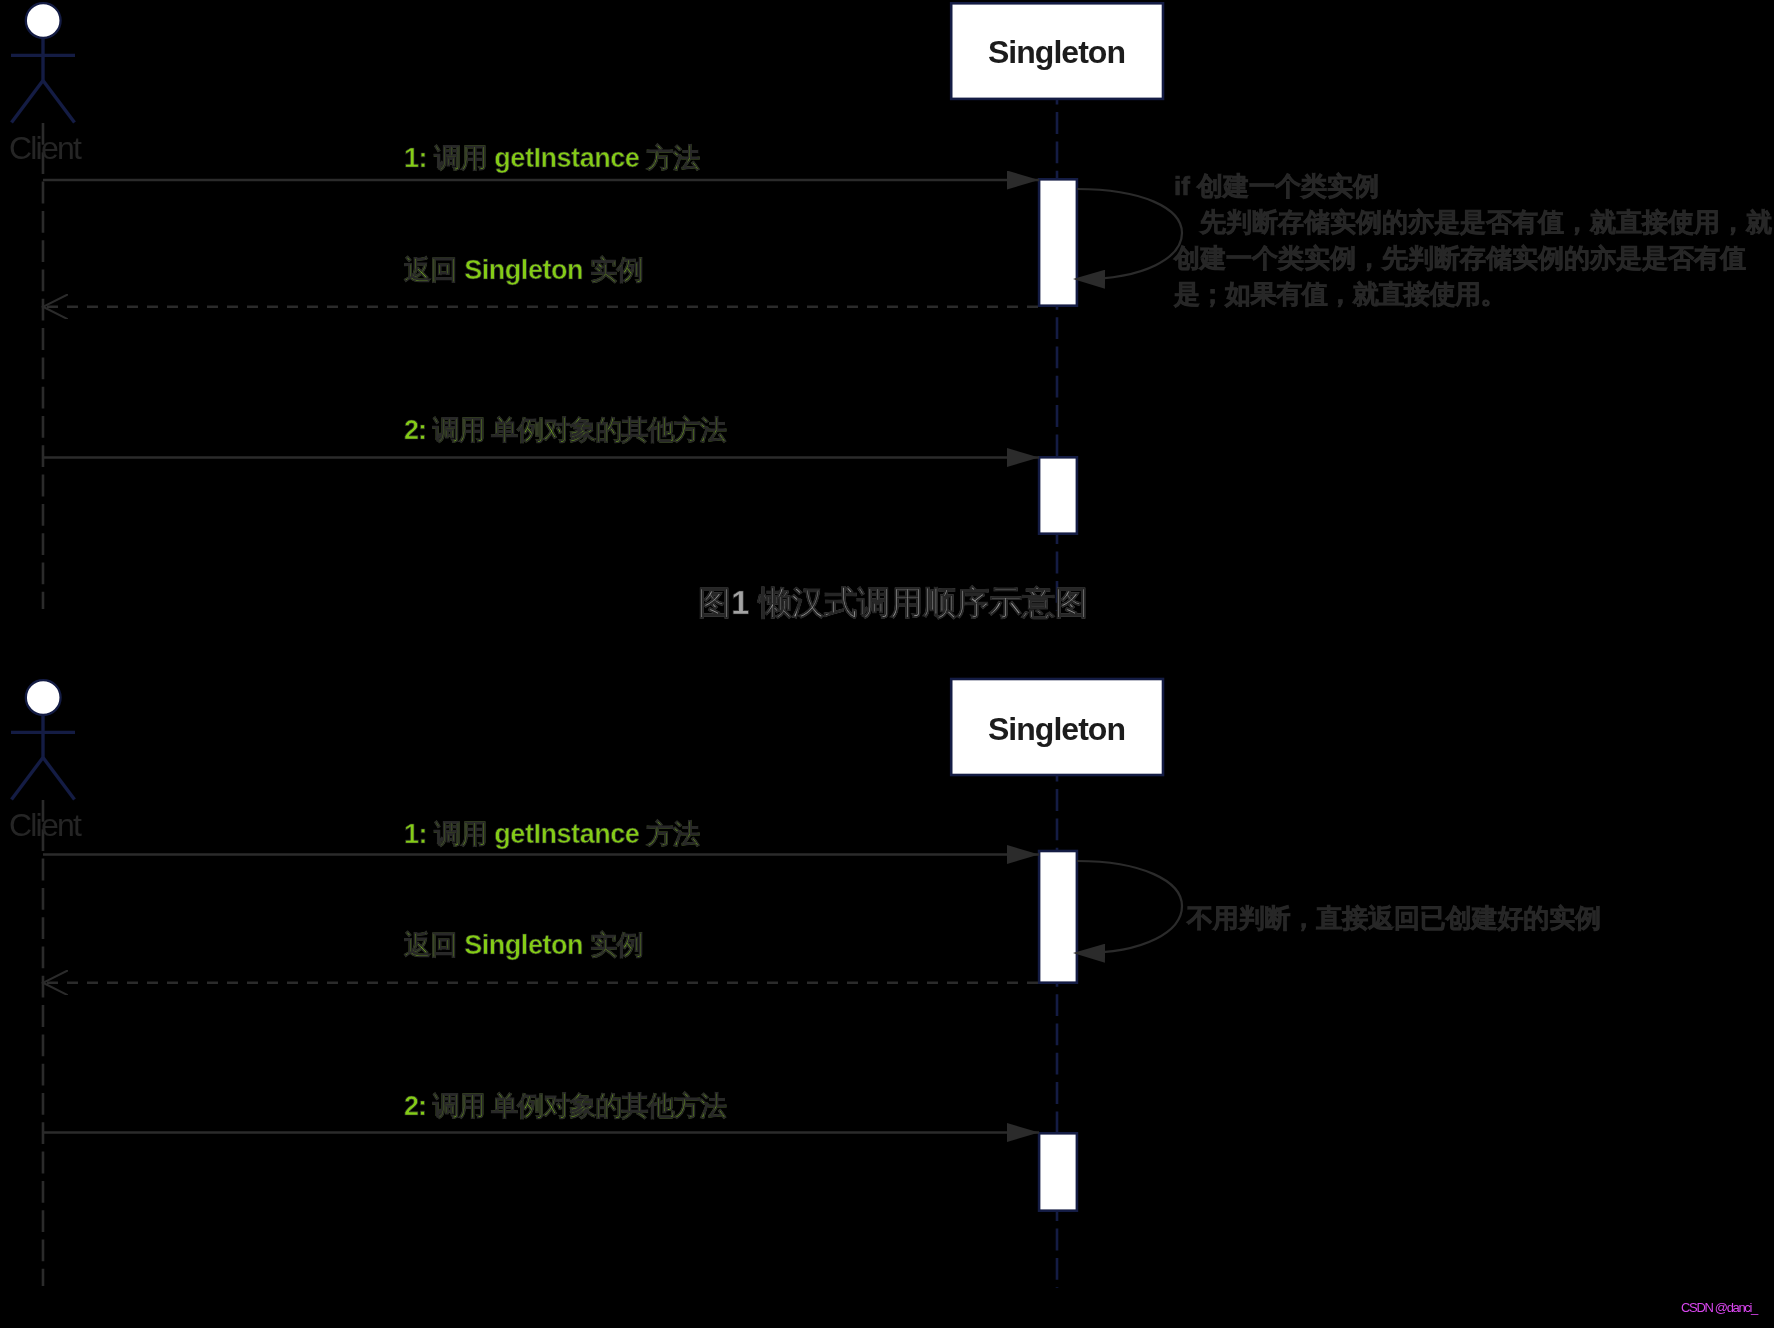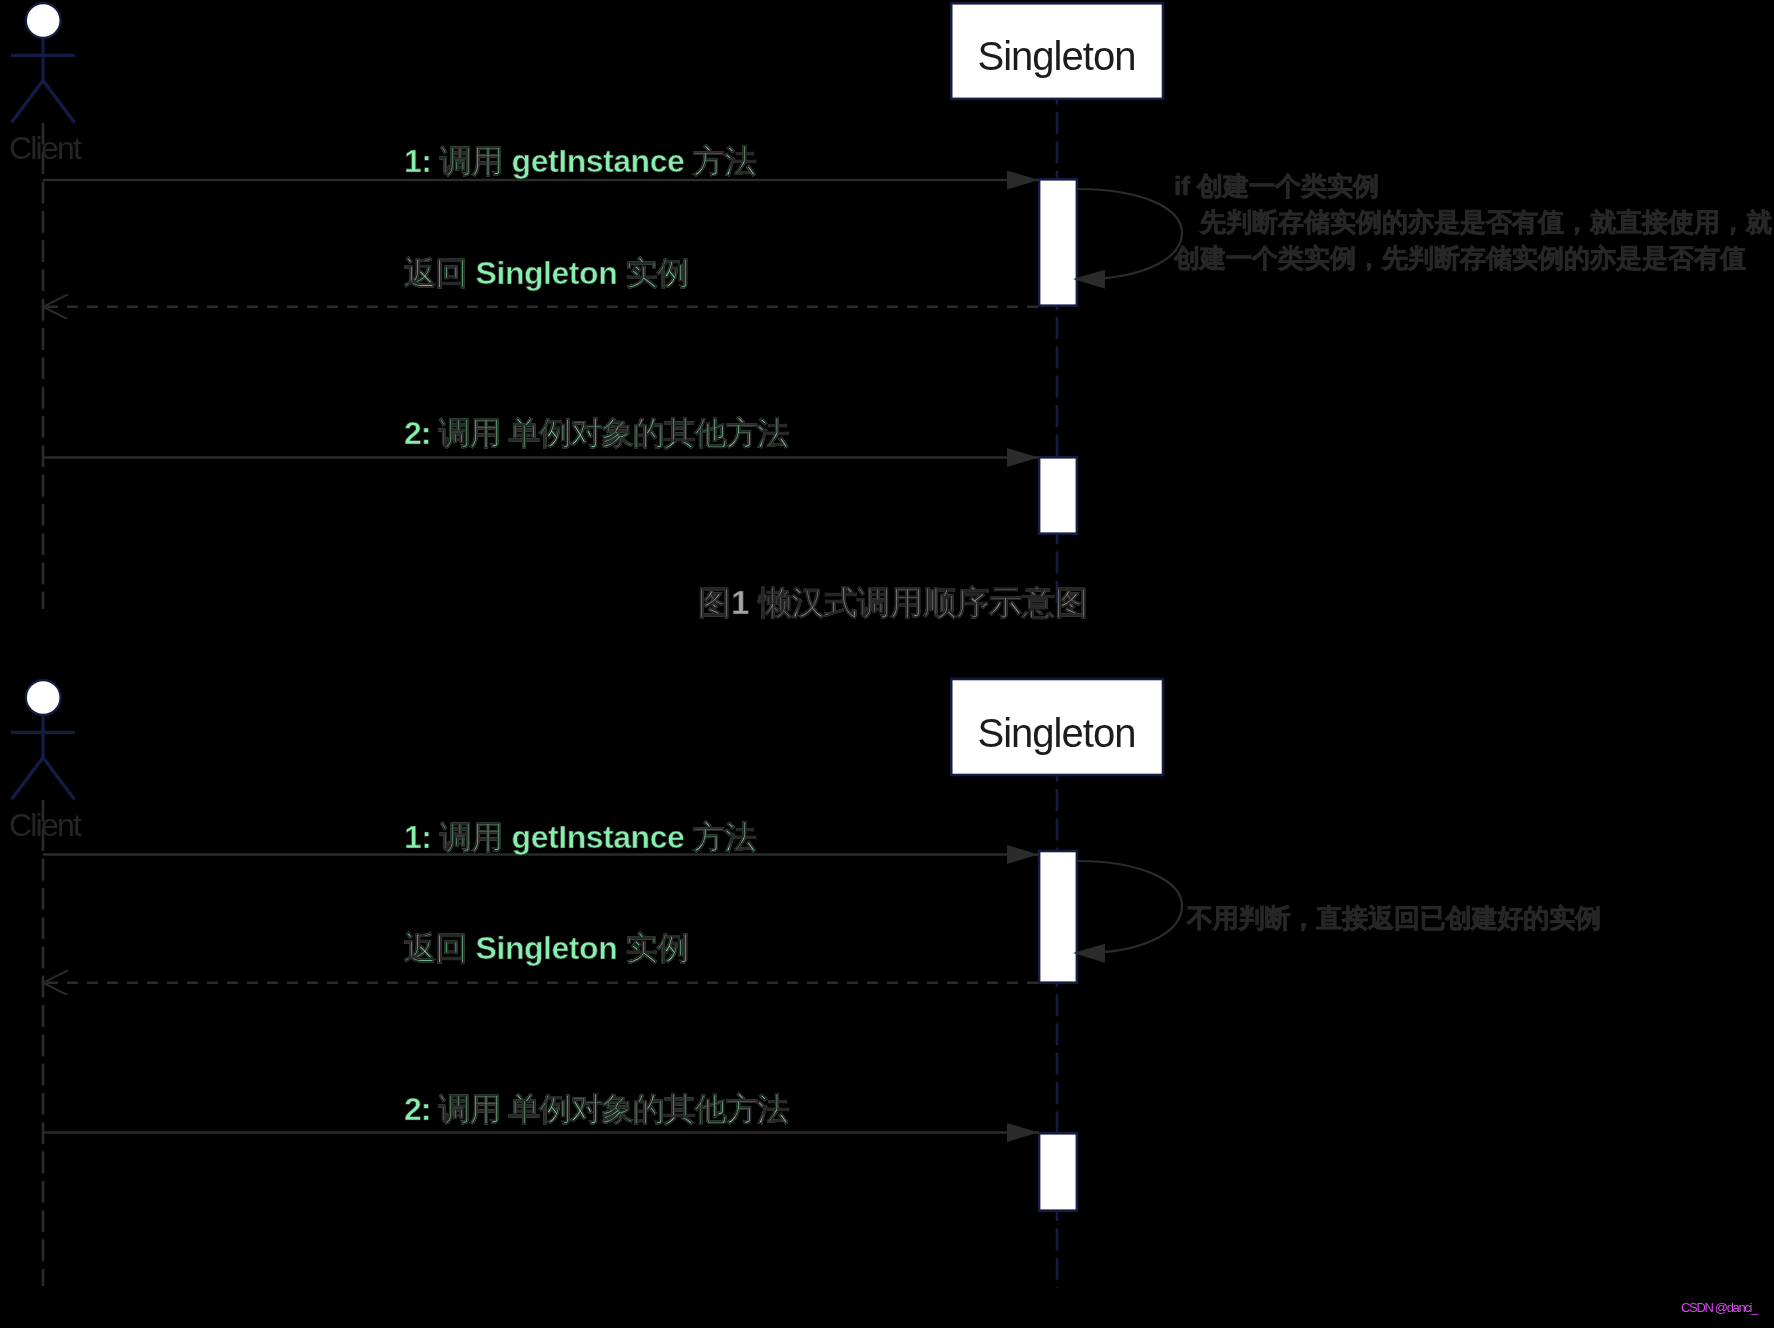--- a/index.html
+++ b/index.html
@@ -4,24 +4,24 @@
 <title>Singleton Sequence Diagrams</title>
 <style>
   html,body{margin:0;padding:0;background:#000;}
   body{width:1774px;height:1328px;overflow:hidden;
        font-family:"Liberation Sans","DejaVu Sans",sans-serif;}
   #stage{position:relative;width:1774px;height:1328px;background:#000;}
   svg#vec{position:absolute;left:0;top:0;width:1774px;height:1328px;overflow:visible;}
   .lbl{position:absolute;white-space:pre;color:#262626;
        font-family:"Liberation Sans","DejaVu Sans",sans-serif;
        -webkit-font-smoothing:antialiased;transform:translateZ(0);}
-  .msg-label{font-size:32px;font-weight:600;color:#86efac;letter-spacing:-0.45px;
+  .msg-label{font-size:27px;font-weight:600;color:#84cc16;letter-spacing:-0.45px;
              -webkit-text-stroke:0.7px #282828;}
   .msg-label.m3{letter-spacing:-0.95px;}
-  .box-label{font-size:40px;color:#1c1c1c;font-weight:400;letter-spacing:-0.96px;}
+  .box-label{font-size:32px;color:#1c1c1c;font-weight:700;letter-spacing:-0.96px;}
   .actor-label{font-size:32px;color:#252525;letter-spacing:-1.8px;}
   .note{font-size:26px;font-weight:600;color:#272727;-webkit-text-stroke:0.7px #272727;}
   .note.n4{letter-spacing:-0.46px;}
   .note.n5{letter-spacing:-0.13px;}
   .caption{font-size:33px;font-weight:600;color:#a3a3a3;letter-spacing:-0.04px;
            -webkit-text-stroke:0.7px #262626;}
   .watermark{font-size:13px;color:#d946ef;font-weight:400;letter-spacing:-1.33px;}
 </style>
 </head>
 <body>
@@ -87,20 +87,21 @@
 </svg>
 
 <div class="lbl actor-label" style="left:9px;top:130px;">Client</div>
 <div class="lbl box-label" style="left:950px;top:34px;width:213px;text-align:center;">Singleton</div>
 <div class="lbl msg-label" style="left:404px;top:140px;">1: 调用 getInstance 方法</div>
 <div class="lbl msg-label" style="left:404px;top:252px;">返回 Singleton 实例</div>
 <div class="lbl msg-label m3" style="left:404px;top:412px;">2: 调用 单例对象的其他方法</div>
 <div class="lbl note" style="left:1174px;top:169px;">if 创建一个类实例</div>
 <div class="lbl note" style="left:1174px;top:205px;">　先判断存储实例的亦是是否有值，就直接使用，就</div>
 <div class="lbl note" style="left:1174px;top:241px;">创建一个类实例，先判断存储实例的亦是是否有值</div>
+<div class="lbl note n4" style="left:1174px;top:277px;">是；如果有值，就直接使用。</div>
 <div class="lbl caption" style="left:698px;top:581px;">图1 懒汉式调用顺序示意图</div>
 
 <div class="lbl actor-label" style="left:9px;top:807px;">Client</div>
 <div class="lbl box-label" style="left:950px;top:711px;width:213px;text-align:center;">Singleton</div>
 <div class="lbl msg-label" style="left:404px;top:816px;">1: 调用 getInstance 方法</div>
 <div class="lbl msg-label" style="left:404px;top:927px;">返回 Singleton 实例</div>
 <div class="lbl msg-label m3" style="left:404px;top:1088px;">2: 调用 单例对象的其他方法</div>
 <div class="lbl note n5" style="left:1187px;top:901px;">不用判断，直接返回已创建好的实例</div>
 
 <div class="lbl watermark" style="left:1681px;top:1300px;">CSDN @danci_</div>

